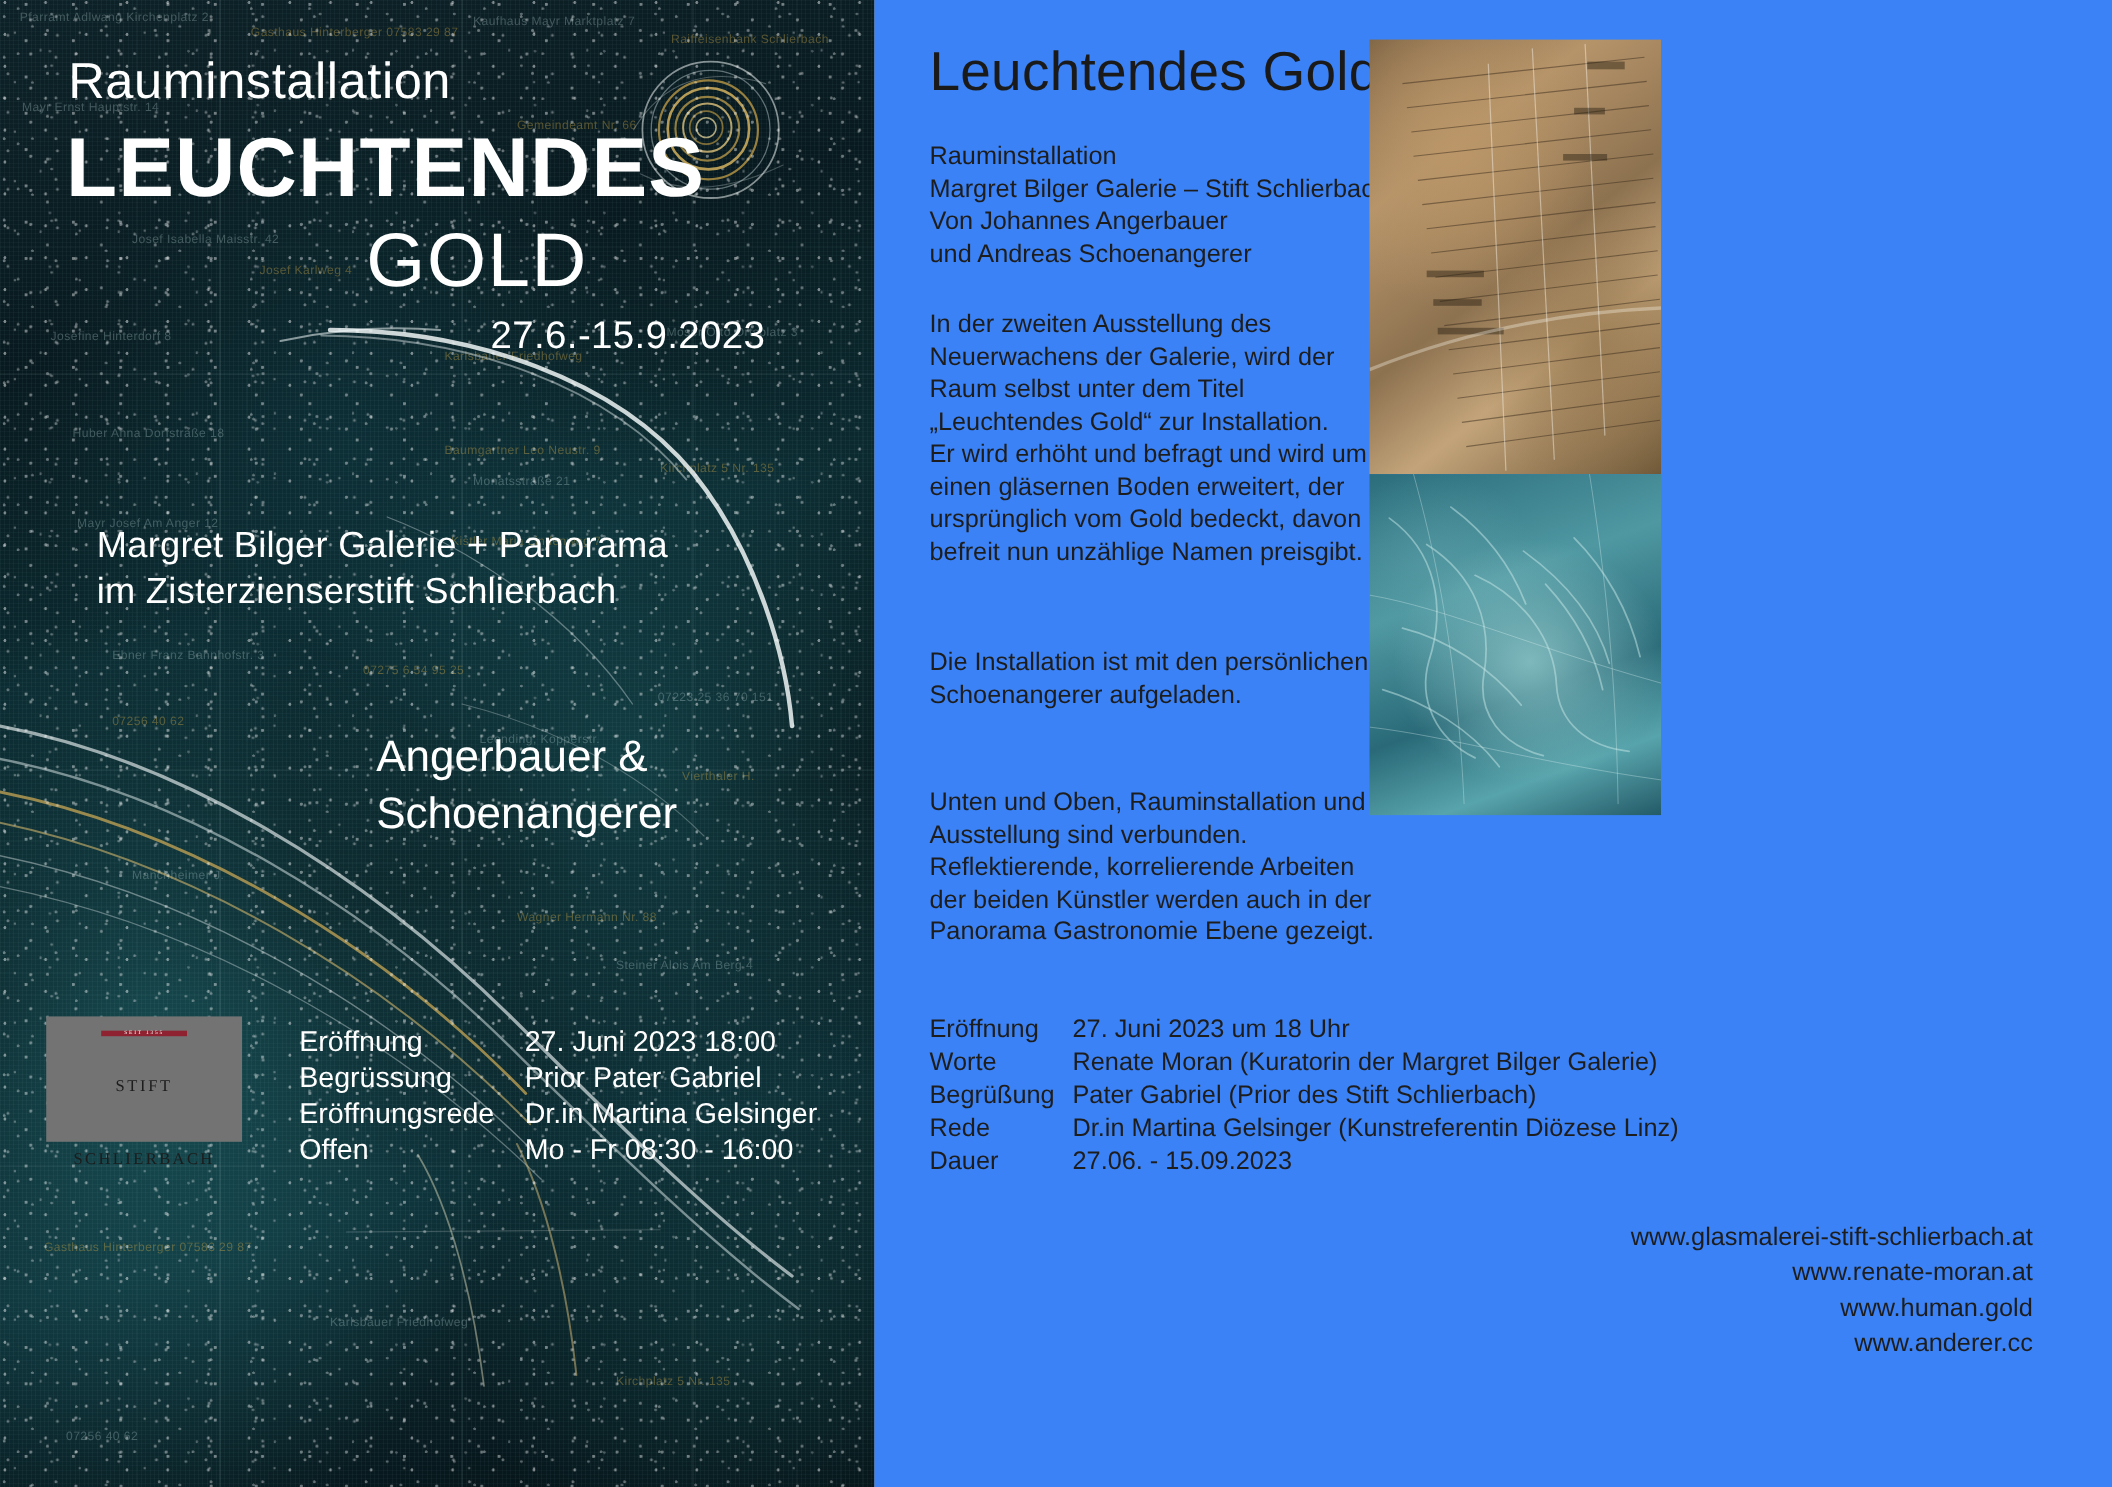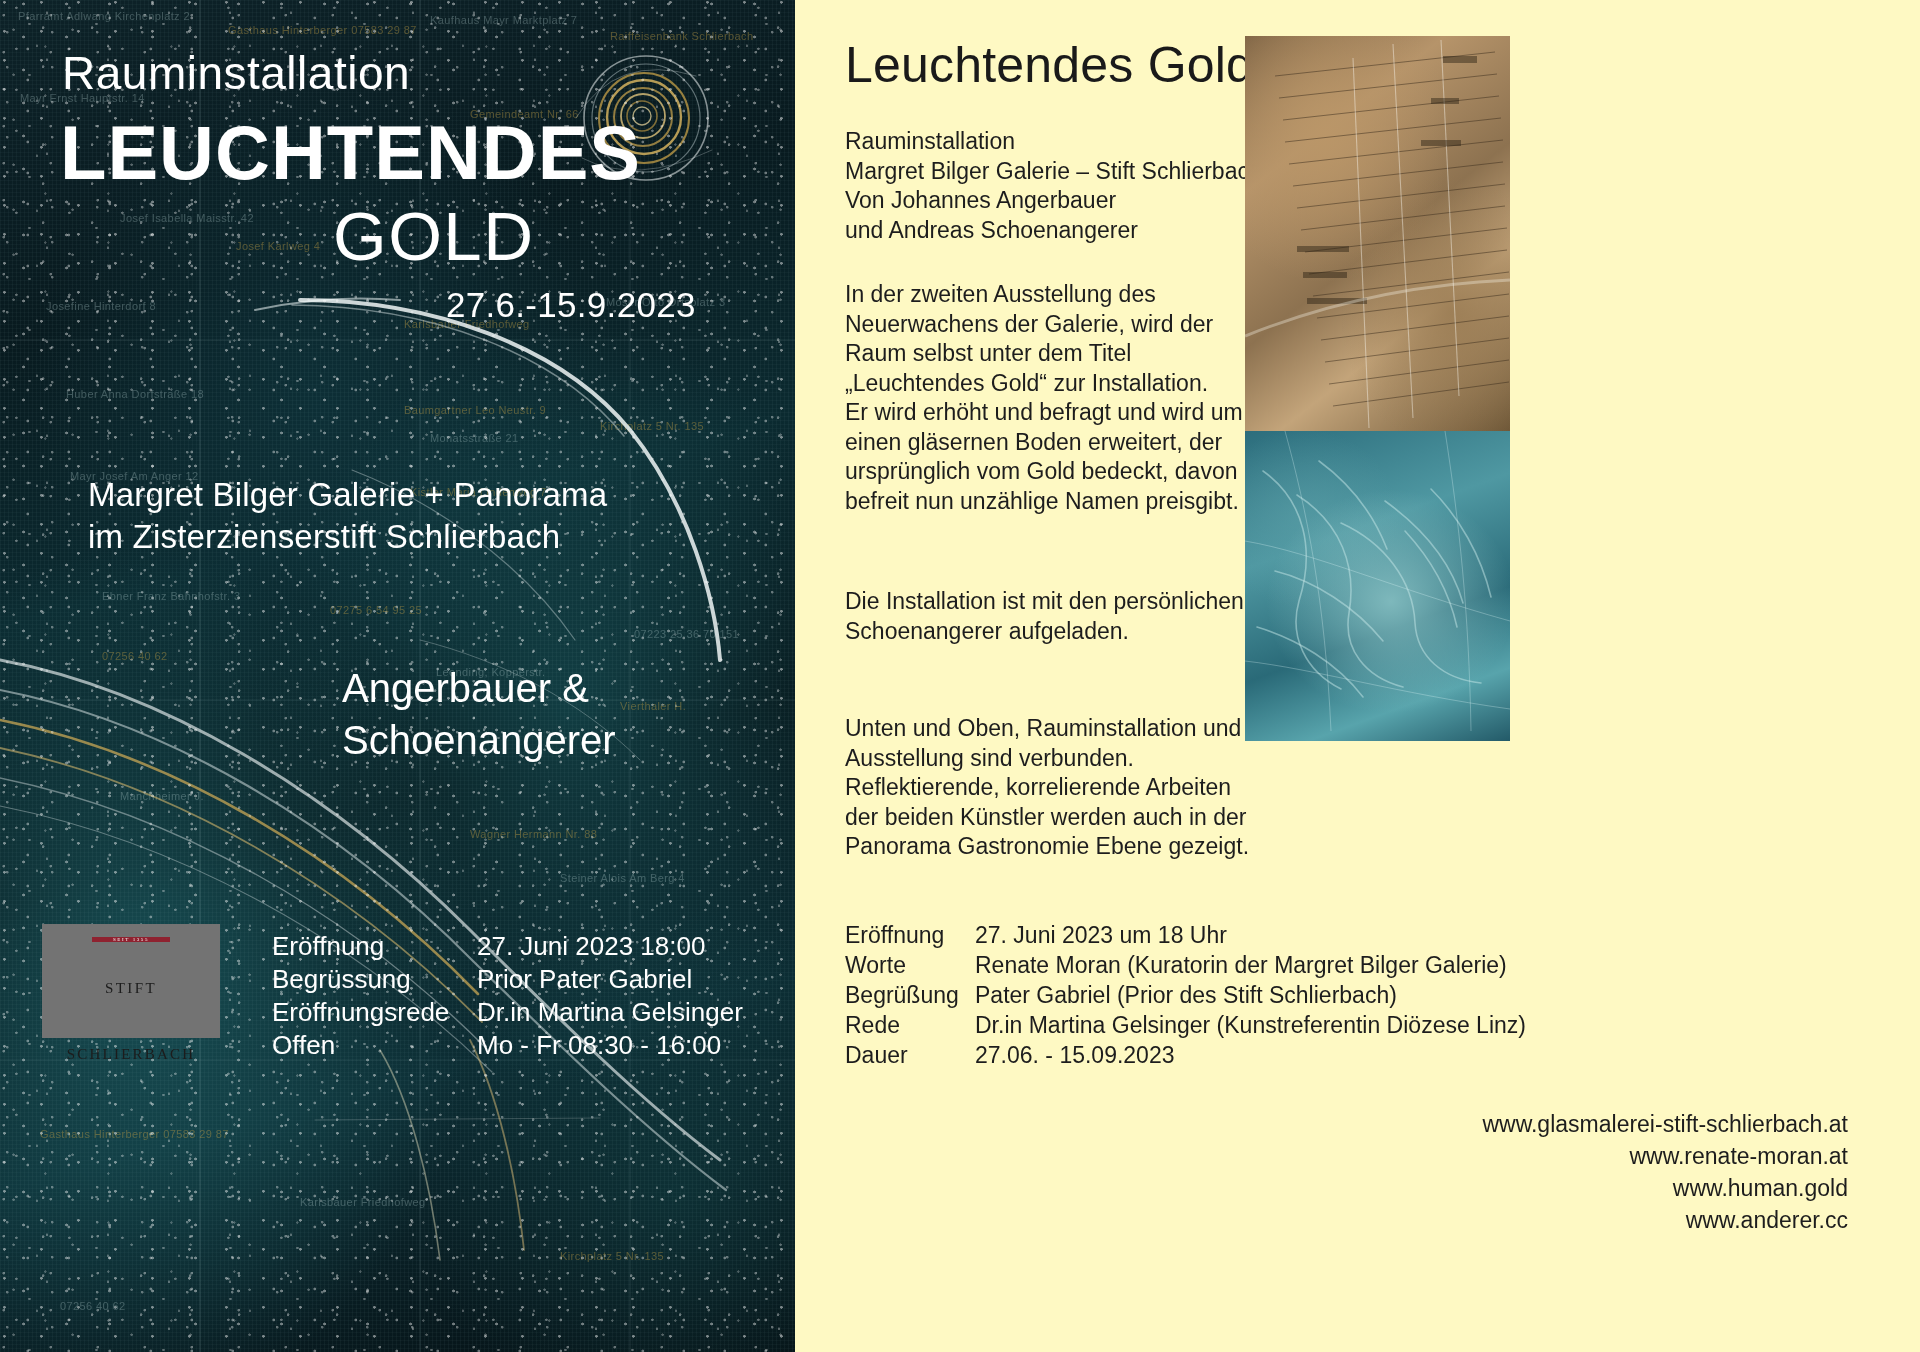--- a/index.html
+++ b/index.html
@@ -106,21 +106,21 @@
   .logo-l2 { font-family:"Liberation Serif", serif; font-size:15px;
     letter-spacing:2.2px; color:#1c1c1c; margin-top:16px; }
 
   
   .foot { position:absolute; left:272px; top:930px; color:#fff; font-size:26px; line-height:33px; }
   .foot-row { display:flex; }
   .foot-k { width:205px; flex:0 0 205px; }
   .foot-v { }
 
   
-  .right { position:relative; width:1125px; height:1352px; background:#fef9c3; }
+  .right { position:relative; width:1125px; height:1352px; background:#3b82f6; }
   .r-title {
     position:absolute; left:50px; top:36px;
     font-size:50px; font-weight:300; color:#1a1a1a; letter-spacing:.2px;
   }
   .r-intro {
     position:absolute; left:50px; top:127px;
     font-size:23px; line-height:29.5px; color:#1d1d1d; font-weight:400;
   }
   .r-para {
     position:absolute; left:50px;
@@ -186,21 +186,21 @@
       <div class="dir-text gold-text" style="left:404px; top:318px;">Karlsbauer Friedhofweg</div>
       <div class="dir-text" style="left:606px; top:296px;">Moser Otto Ortsplatz 3</div>
       <div class="dir-text" style="left:66px;  top:388px;">Huber Anna Dorfstraße 18</div>
       <div class="dir-text gold-text" style="left:404px; top:404px;">Baumgartner Leo Neustr. 9</div>
       <div class="dir-text" style="left:430px; top:432px;">Monatsstraße 21</div>
       <div class="dir-text gold-text" style="left:600px; top:420px;">Kirchplatz 5 Nr. 135</div>
       <div class="dir-text" style="left:70px;  top:470px;">Mayr Josef Am Anger 12</div>
       <div class="dir-text gold-text" style="left:410px; top:486px;">Kistler Maria Lindenweg 7</div>
       <div class="dir-text" style="left:102px; top:590px;">Ebner Franz Bahnhofstr. 3</div>
       <div class="dir-text gold-text" style="left:330px; top:604px;">07275 6 54 95 25</div>
-      <div class="dir-text" style="left:592px; top:628px;padding-left:42px;">07223 25 36 70 151</div>
+      <div class="dir-text" style="left:556px; top:628px;padding-left:42px;">07223 25 36 70 151</div>
       <div class="dir-text gold-text" style="left:102px; top:650px;">07256 40 62</div>
       <div class="dir-text" style="left:436px; top:666px;">Leonding, Kopperstr.</div>
       <div class="dir-text gold-text" style="left:620px; top:700px;">Vierthaler H.</div>
       <div class="dir-text" style="left:120px; top:790px;">Manchheimer J.</div>
       <div class="dir-text gold-text" style="left:470px; top:828px;">Wagner Hermann Nr. 88</div>
       <div class="dir-text" style="left:560px; top:872px;">Steiner Alois Am Berg 4</div>
       <div class="dir-text gold-text" style="left:40px;  top:1128px;">Gasthaus Hinterberger 07583 29 87</div>
       <div class="dir-text" style="left:300px; top:1196px;">Karlsbauer Friedhofweg</div>
       <div class="dir-text gold-text" style="left:560px; top:1250px;">Kirchplatz 5 Nr. 135</div>
       <div class="dir-text" style="left:60px;  top:1300px;">07256 40 62</div>

